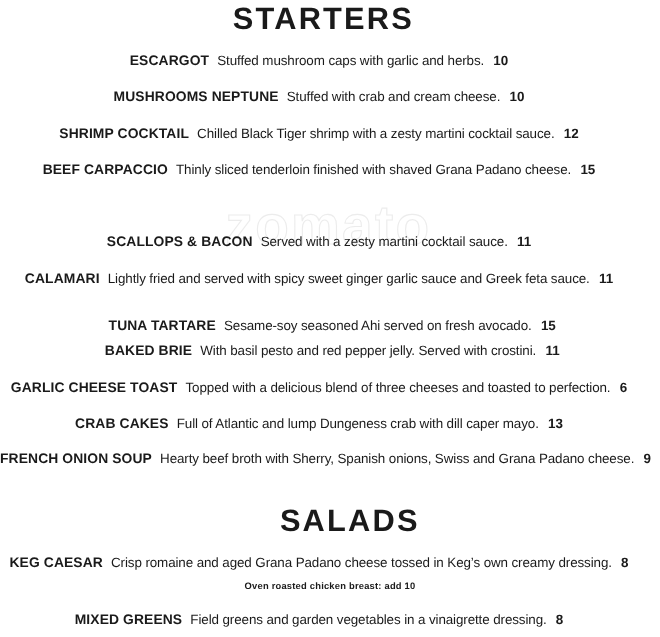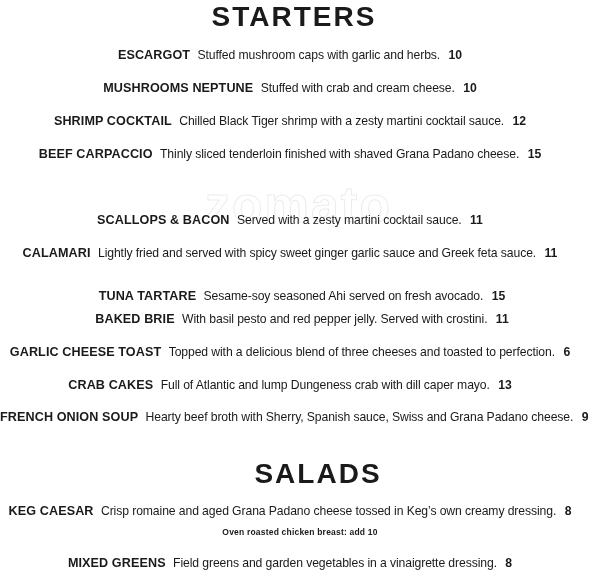--- a/index.html
+++ b/index.html
@@ -145,21 +145,21 @@
   </div>
 
   <div class="item" style="top:377px;">
     <span class="item-name">CRAB CAKES</span>
     <span class="item-desc">Full of Atlantic and lump Dungeness crab with dill caper mayo.</span>
     <span class="item-price">13</span>
   </div>
 
   <div class="item" style="top:409px;">
     <span class="item-name">FRENCH ONION SOUP</span>
-    <span class="item-desc">Hearty beef broth with Sherry, Spanish sauce, Swiss and Grana Padano cheese.</span>
+    <span class="item-desc">Hearty beef broth with Sherry, Spanish onions, Swiss and Grana Padano cheese.</span>
     <span class="item-price">9</span>
   </div>
 
   <h2 class="section-title salads-title" style="margin:0;padding-left:24px;">SALADS</h2>
 
   <div class="item" style="top:503px;">
     <span class="item-name">KEG CAESAR</span>
     <span class="item-desc">Crisp romaine and aged Grana Padano cheese tossed in Keg’s own creamy dressing.</span>
     <span class="item-price">8</span>
   </div>

